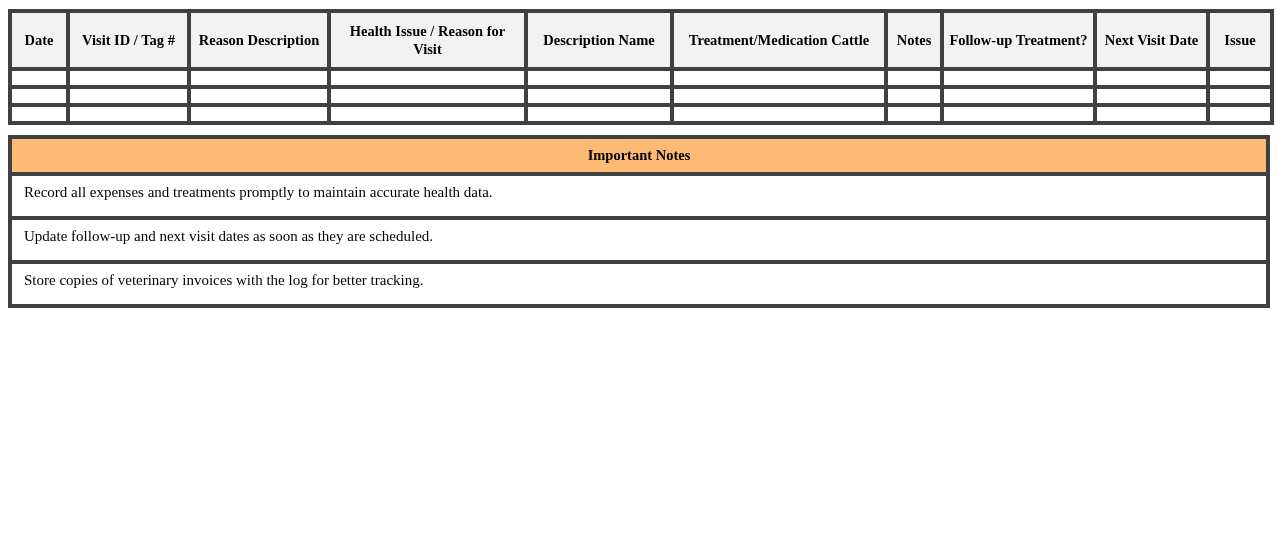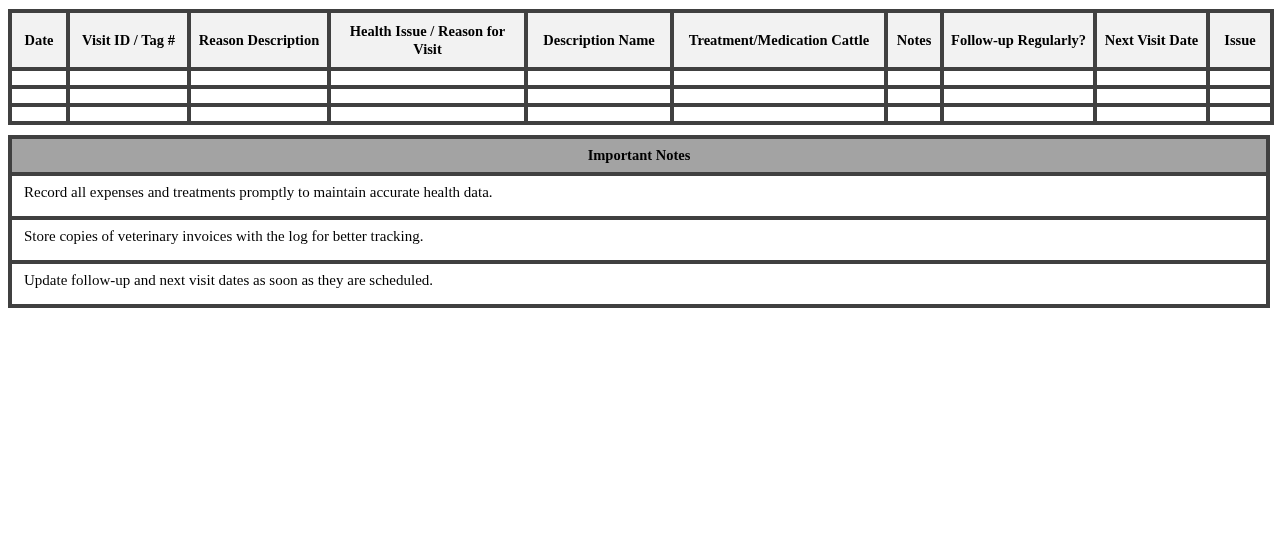--- a/index.html
+++ b/index.html
@@ -74,21 +74,21 @@
   
   .notes-wrap {
     position: absolute;
     left: 8px;
     top: 135px;
   }
   table.notes {
     width: 1262px;
   }
   table.notes th.notes-head {
-    background: #a3a3a3;
+    background: #fdba74;
     font-weight: bold;
     font-size: 14.5px;
     text-align: center;
     height: 29px;
     padding: 2px 4px;
   }
   table.notes td.note-cell {
     height: 33px;
     font-size: 15px;
     text-align: left;
@@ -117,21 +117,21 @@
       </colgroup>
       <thead>
         <tr>
           <th>Date</th>
           <th>Visit ID / Tag #</th>
           <th>Reason Description</th>
           <th>Health Issue / Reason for Visit</th>
           <th>Description Name</th>
           <th>Treatment/Medication Cattle</th>
           <th>Notes</th>
-          <th>Follow-up Regularly?</th>
+          <th>Follow-up Treatment?</th>
           <th>Next Visit Date</th>
           <th>Issue</th>
         </tr>
       </thead>
       <tbody>
         <tr>
           <td class="cell"></td>
           <td class="cell"></td>
           <td class="cell"></td>
           <td class="cell"></td>
@@ -175,22 +175,22 @@
       <thead>
         <tr>
           <th class="notes-head">Important Notes</th>
         </tr>
       </thead>
       <tbody>
         <tr>
           <td class="note-cell">Record all expenses and treatments promptly to maintain accurate health data.</td>
         </tr>
         <tr>
-          <td class="note-cell">Store copies of veterinary invoices with the log for better tracking.</td>
+          <td class="note-cell">Update follow-up and next visit dates as soon as they are scheduled.</td>
         </tr>
         <tr>
-          <td class="note-cell">Update follow-up and next visit dates as soon as they are scheduled.</td>
+          <td class="note-cell">Store copies of veterinary invoices with the log for better tracking.</td>
         </tr>
       </tbody>
     </table>
   </div>
 
 </div>
 
 </body></html>

